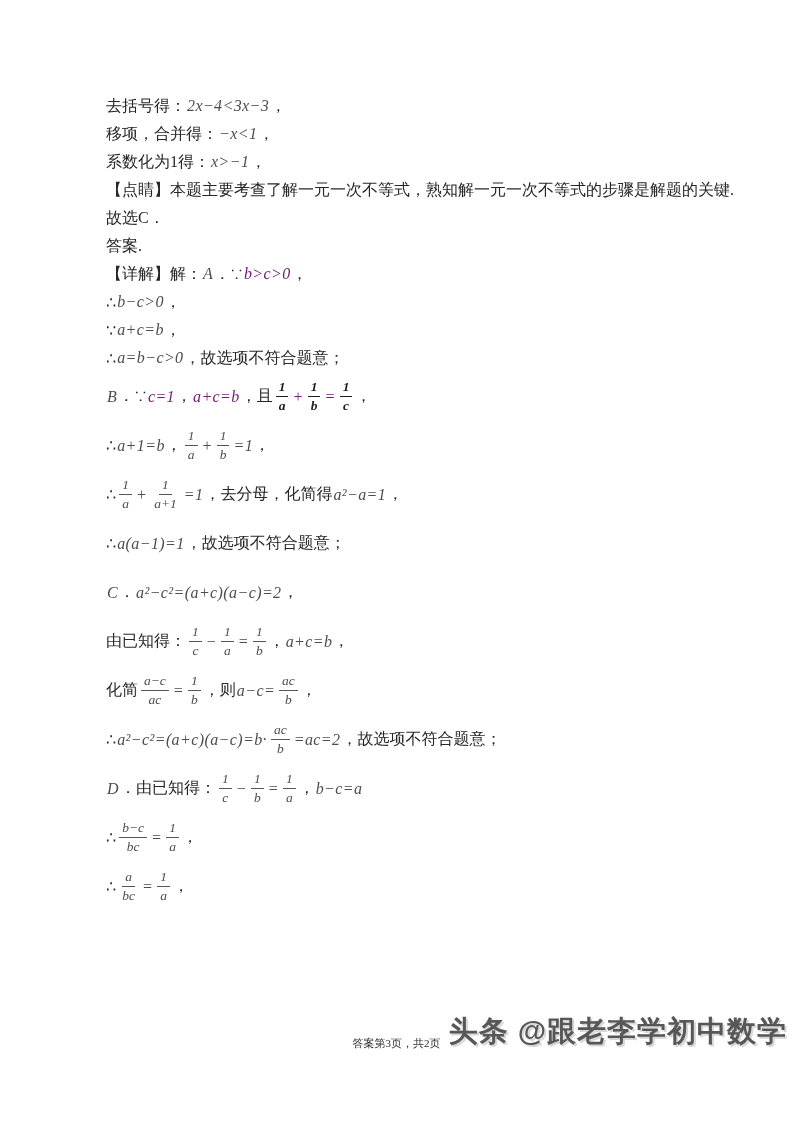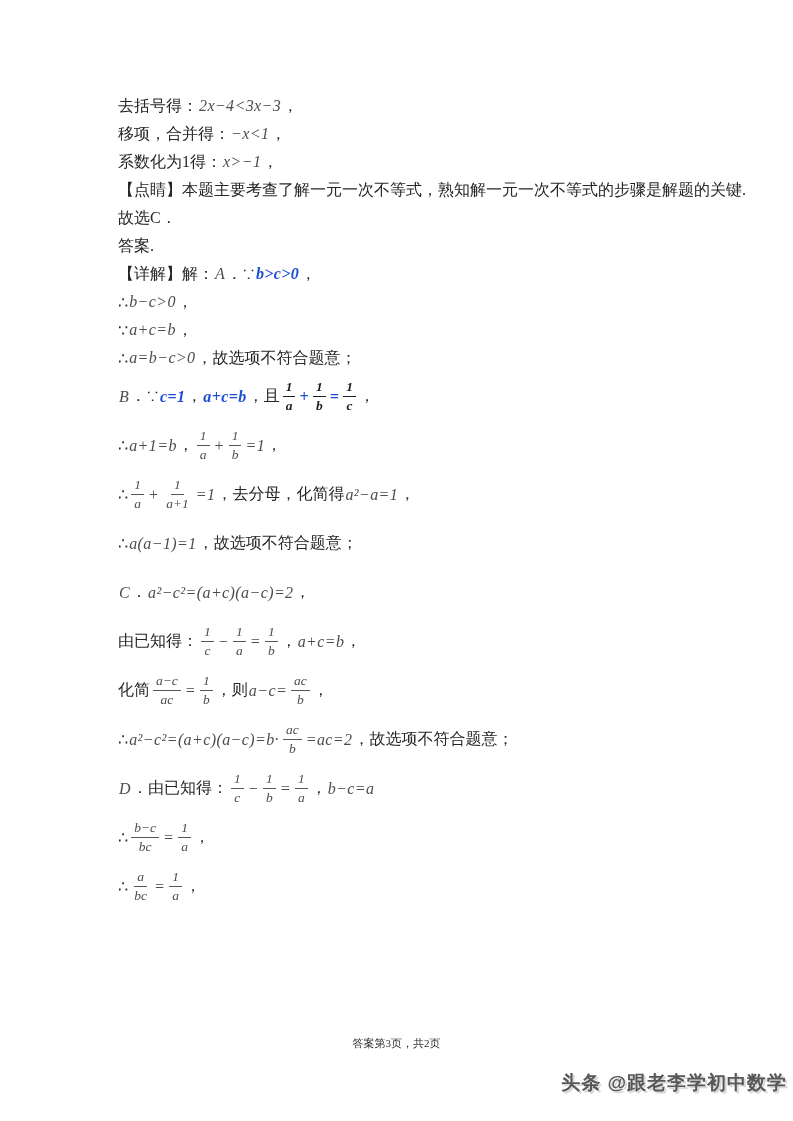--- a/index.html
+++ b/index.html
@@ -5,36 +5,36 @@
   html, body { margin:0; padding:0; }
   body {
     width:793px; height:1121px;
     background:#ffffff;
     position:relative;
     overflow:hidden;
     font-family:"Liberation Serif","DejaVu Serif",serif;
   }
   .content {
     position:absolute;
-    left:118px; top:92px;
+    left:106px; top:92px;
     width:570px;
   }
   .line {
     display:flex;
     align-items:center;
     flex-wrap:nowrap;
     font-size:16px;
     color:#2d2d2d;
     white-space:pre;
   }
   .line.p { min-height:28px; }
   .line.t { min-height:49px; }
   .cn { color:#262626; white-space:pre; }
   .m  { font-style:italic; color:#4d4d4d; white-space:pre; letter-spacing:0.4px; padding:0 1px;font-family:Liberation Serif, serif; }
-  .bm { font-style:italic; font-weight:700; color:#1d4ed8; white-space:pre; letter-spacing:0.4px; padding:0 1px; }
+  .bm { font-style:italic; font-weight:400; color:#701a75; white-space:pre; letter-spacing:0.4px; padding:0 1px; }
   .frac {
     display:inline-flex;
     flex-direction:column;
     align-items:center;
     font-style:italic;
     color:#4d4d4d;
     font-size:13.5px;
     line-height:1.15;
     margin:0 3px;
     vertical-align:middle;
@@ -46,22 +46,22 @@
   .footer {
     position:absolute;
     top:1036px; left:0;
     width:100%;
     text-align:center;
     font-size:11px;
     color:#2d2d2d;
   }
   .watermark {
     position:absolute;
-    top:1070px; right:6px;
-    font-size:19px;
+    top:1012px; right:6px;
+    font-size:29px;
     font-weight:700;
     letter-spacing:1px;
     color:#575757;
     font-family:"Liberation Sans","DejaVu Sans",sans-serif;
     text-shadow:2px 2px 0 #d8d8d8, 1px 1px 0 #efefef;
   }
 </style>
 </head>
 <body>
 

